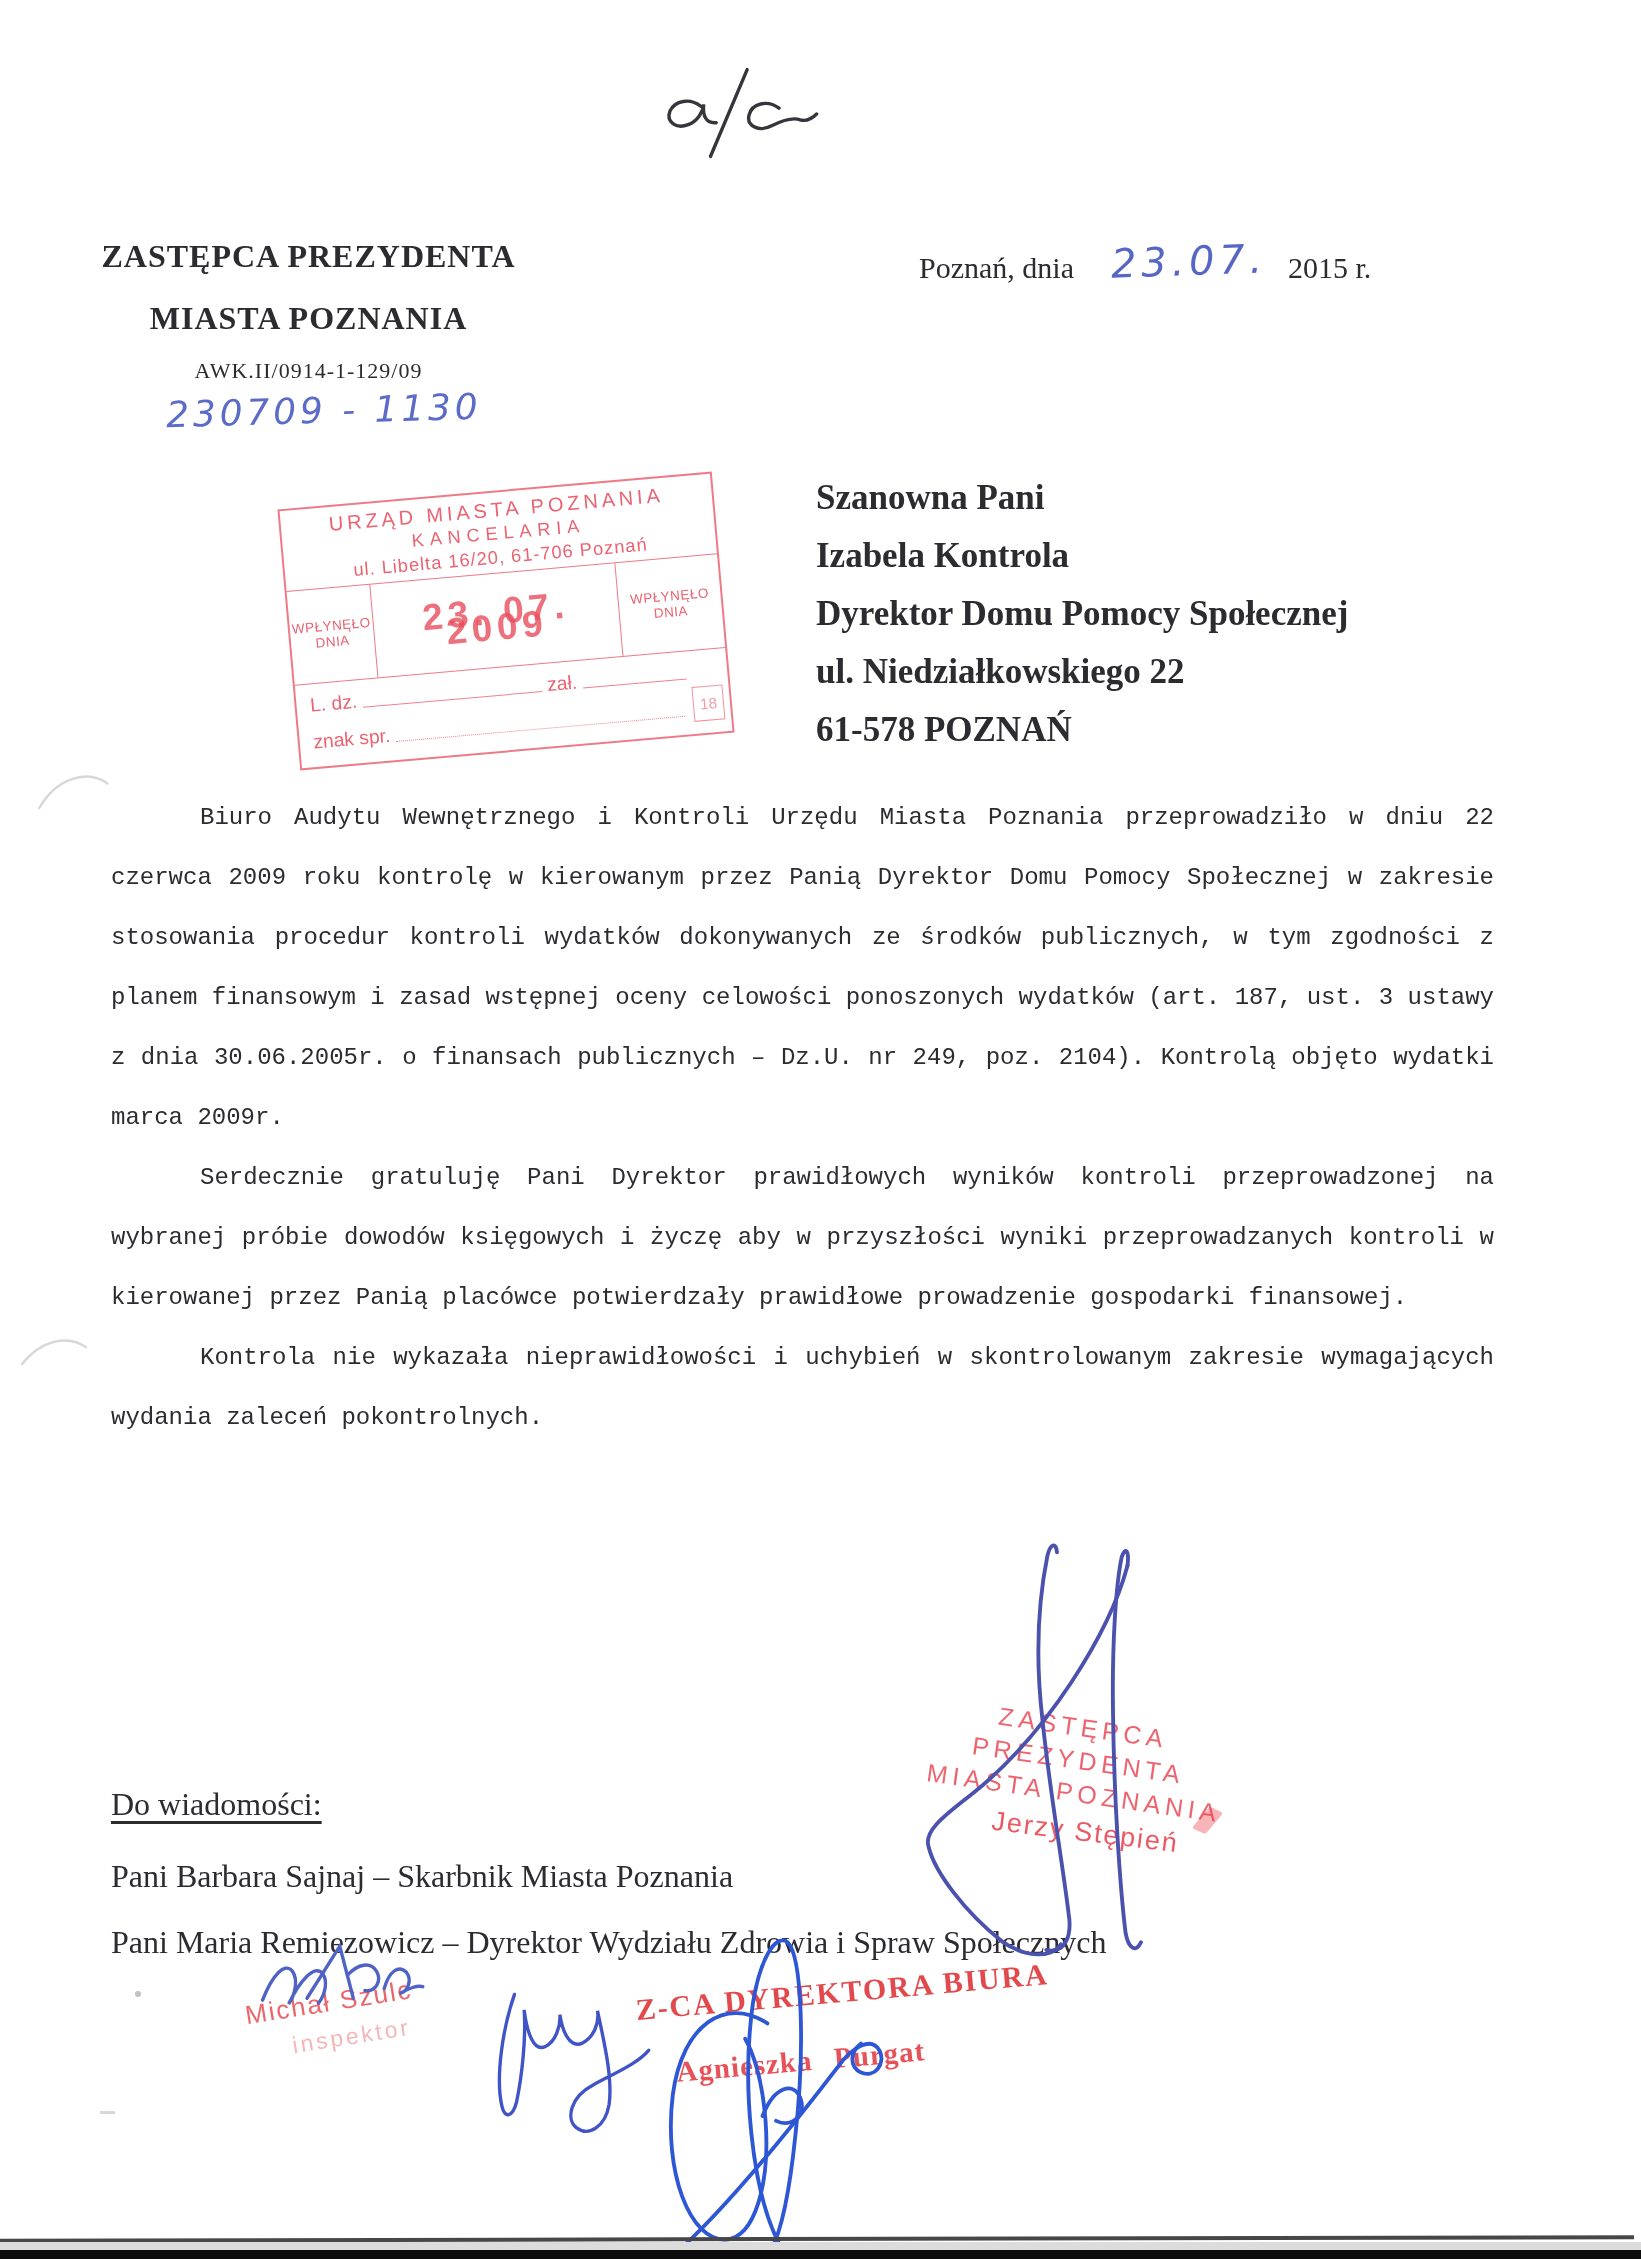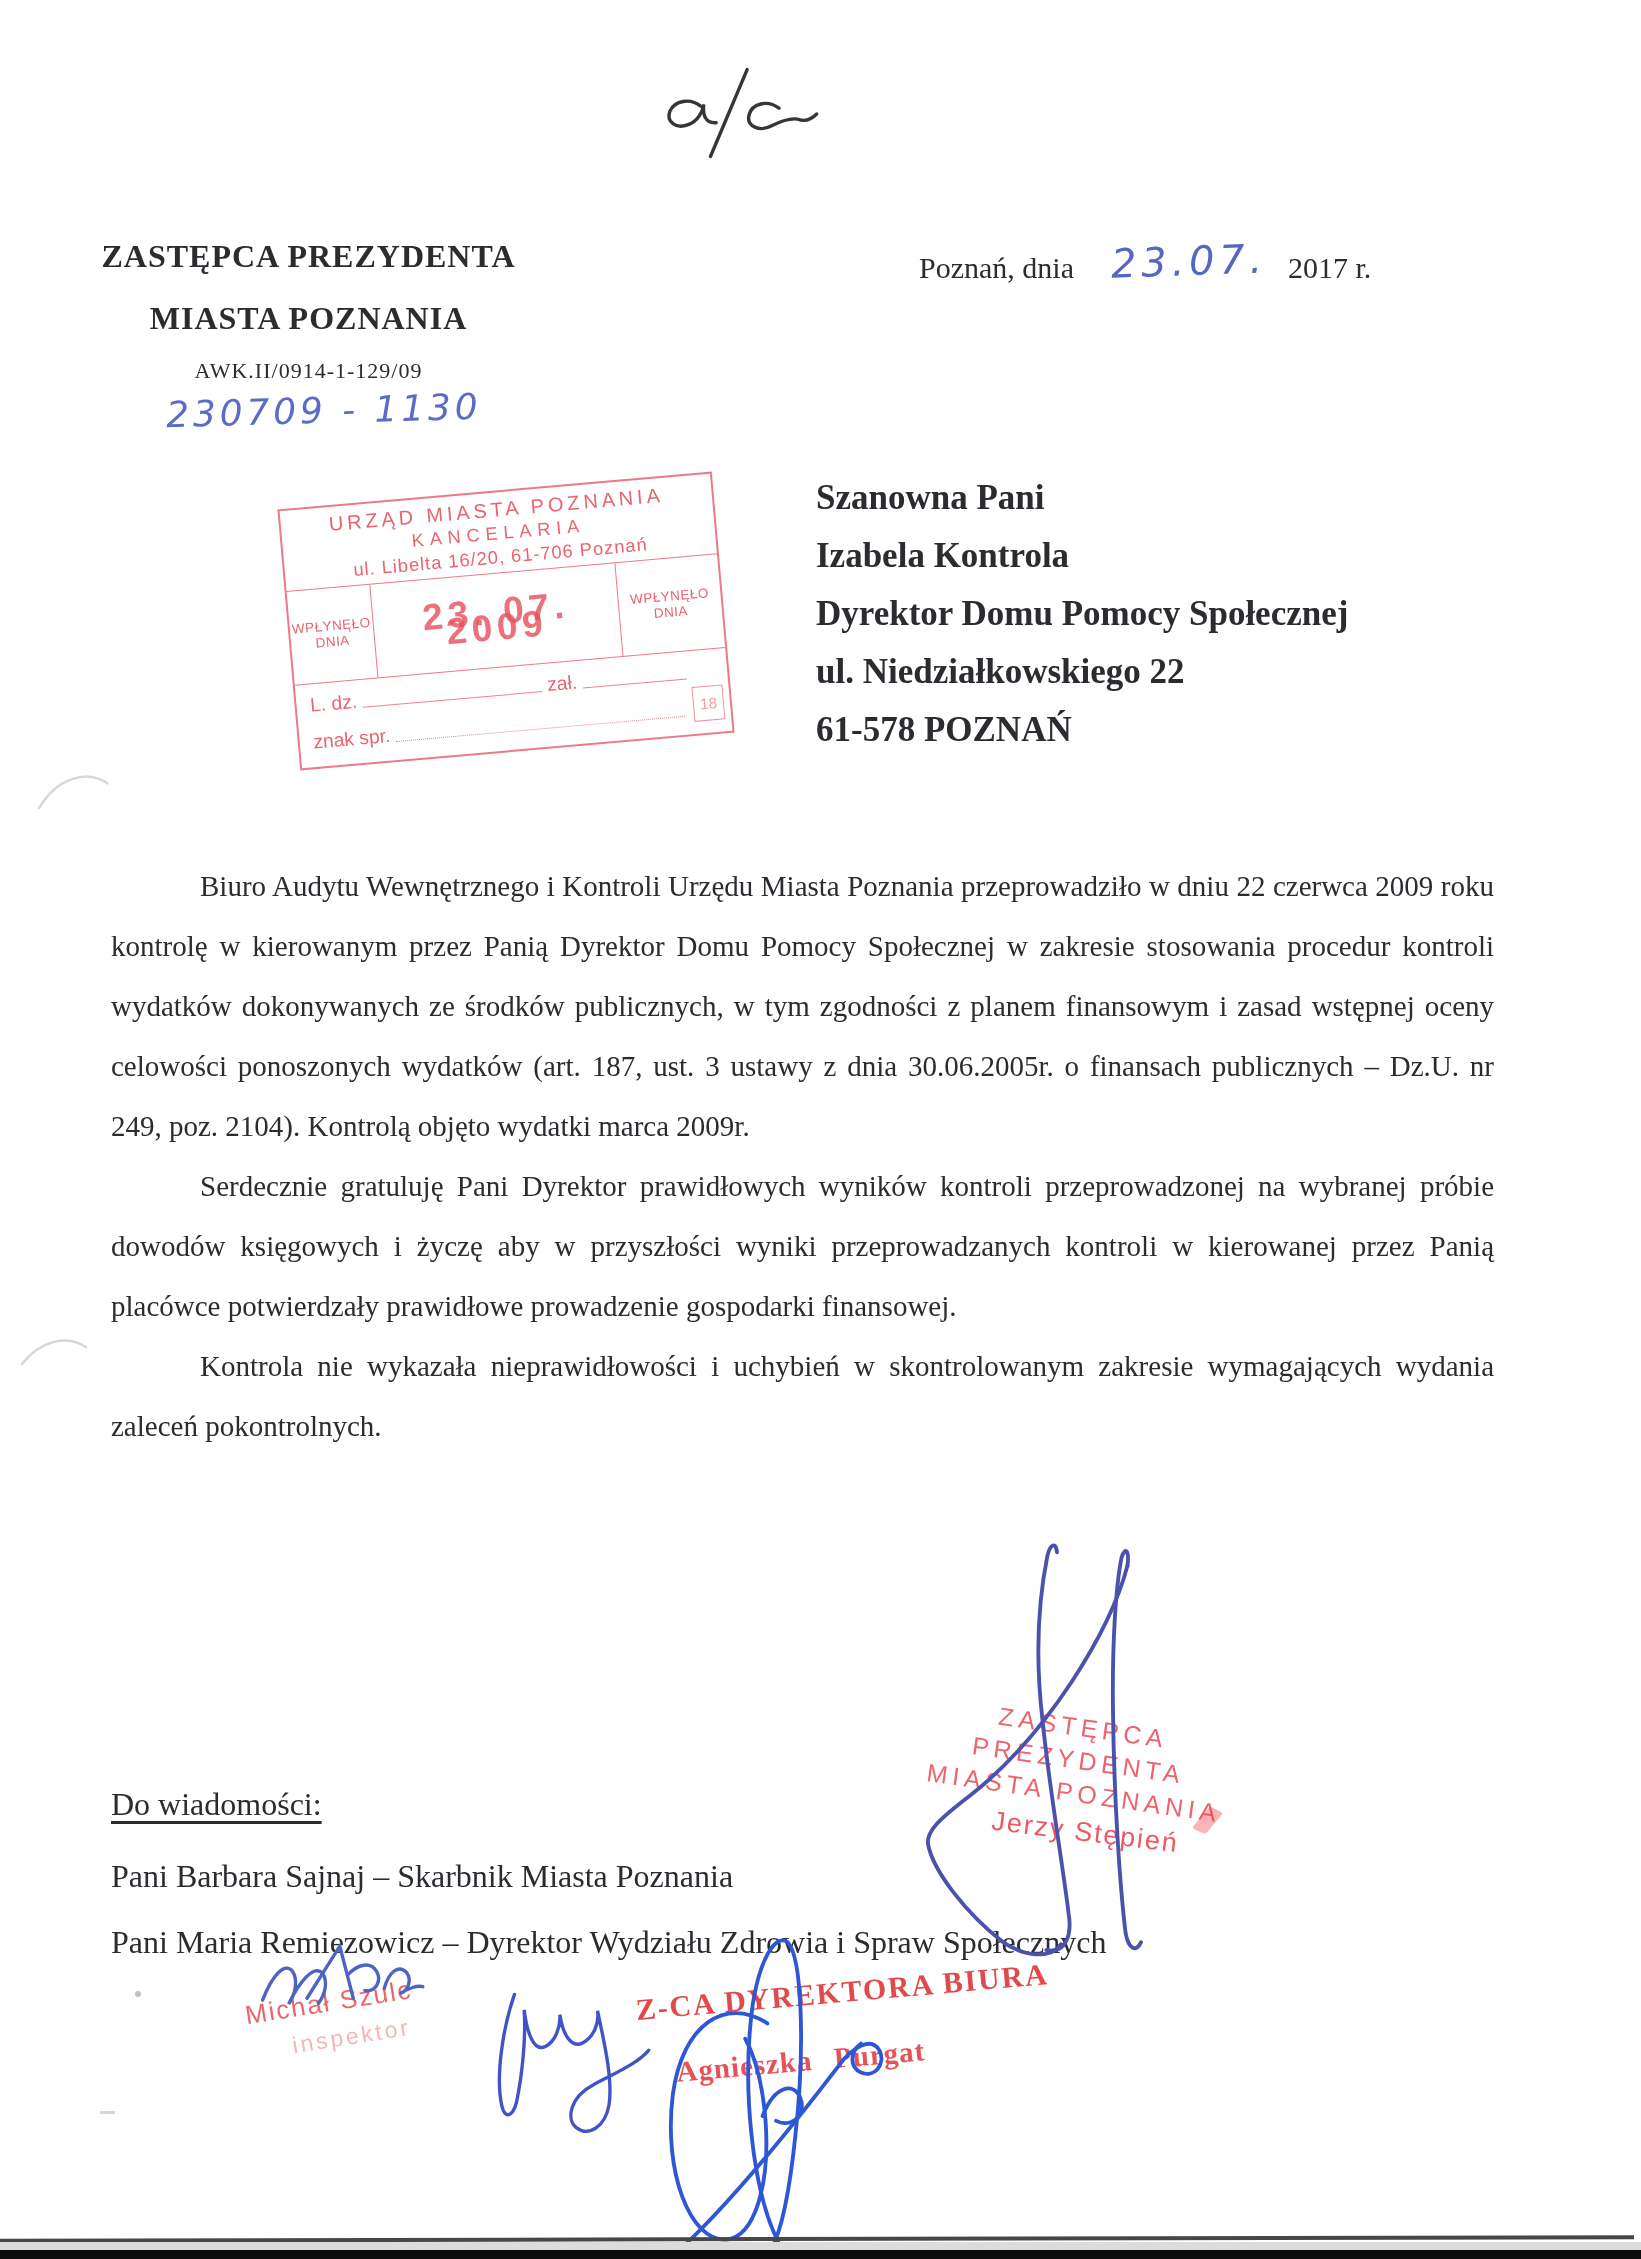--- a/index.html
+++ b/index.html
@@ -45,21 +45,21 @@
   .kstamp .blank{display:inline-block;border-bottom:1.9px solid rgba(231,77,93,.7);height:17.4px;}
   .kstamp .row2{margin-top:13.5px;}
   .kstamp .dots{display:inline-block;border-bottom:1.9px dotted rgba(231,77,93,.7);height:17.4px;width:290px;}
   .kstamp .numbox{
     position:absolute;right:5.8px;bottom:11.6px;width:29px;height:33px;border:1.9px solid rgba(231,77,93,.6);
     font-size:15.4px;display:flex;align-items:center;justify-content:center;color:rgba(231,77,93,.55);
   }
   
   .rcpt{left:816px;top:469px;font-size:35px;font-weight:bold;line-height:58px;}
   
-  .bodytxt{left:111px;top:856px;width:1383px;font-size:29px;line-height:60px;text-align:justify;}
+  .bodytxt{left:111px;top:788px;width:1383px;font-size:24px;line-height:60px;text-align:justify;font-family:Liberation Mono, monospace;}
   .bodytxt p{margin:0;text-indent:89px;}
   
   .cc{left:111px;top:1786px;font-size:32px;}
   .cc .h{text-decoration:underline;text-underline-offset:5.8px;}
   .cc .i1{margin-top:35px;}
   .cc .i2{margin-top:29px;}
   
   .stamp-red{font-family:"Liberation Sans",sans-serif;color:rgba(233,66,79,.82);}
   .dep-stamp{left:919px;top:1711px;width:319px;text-align:center;transform:rotate(8deg);
     font-size:25px;letter-spacing:4.8px;line-height:33px;}
@@ -87,21 +87,21 @@
 
 <div class="abs hdr">
   <div class="hdr-l1">ZASTĘPCA PREZYDENTA</div>
   <div class="hdr-l2">MIASTA POZNANIA</div>
   <div class="hdr-ref">AWK.II/0914-1-129/09</div>
 </div>
 
 <div class="abs entry-num">230709 - 1130</div>
 
 <div class="abs dateline">
-  <span>Poznań,  dnia</span><span class="hand-date">23.07.</span><span>2017 r.</span>
+  <span>Poznań,  dnia</span><span class="hand-date">23.07.</span><span>2015 r.</span>
 </div>
 
 <div class="abs kstamp">
   <div class="frame">
     <div class="top">
       <div class="t1">URZĄD MIASTA POZNANIA</div>
       <div class="t2">KANCELARIA</div>
       <div class="t3">ul. Libelta 16/20, 61-706 Poznań</div>
     </div>
     <div class="mid">

